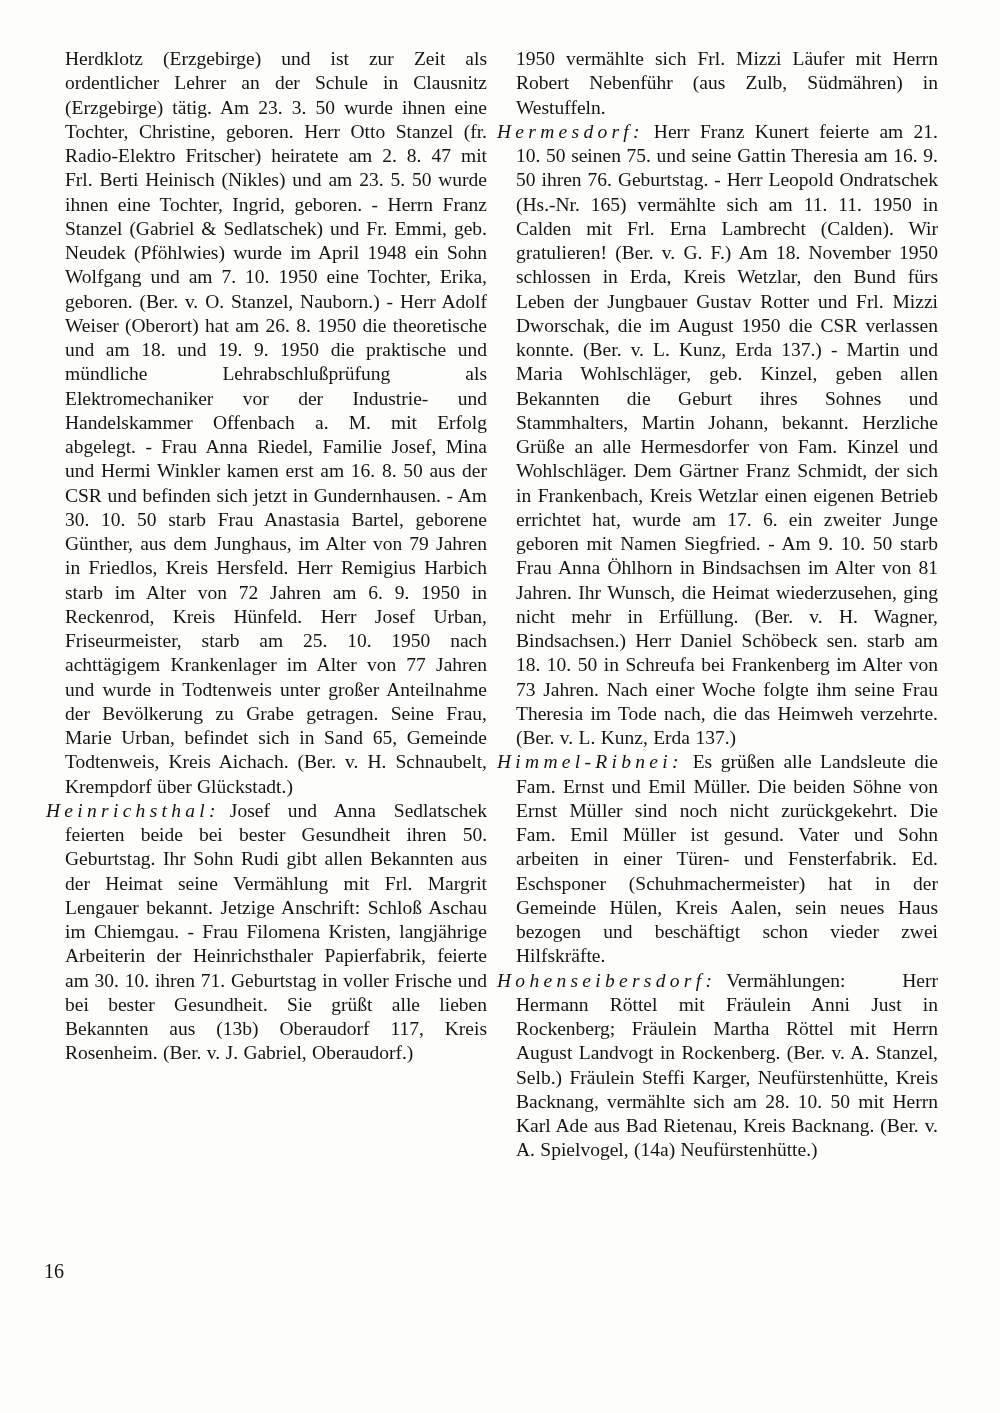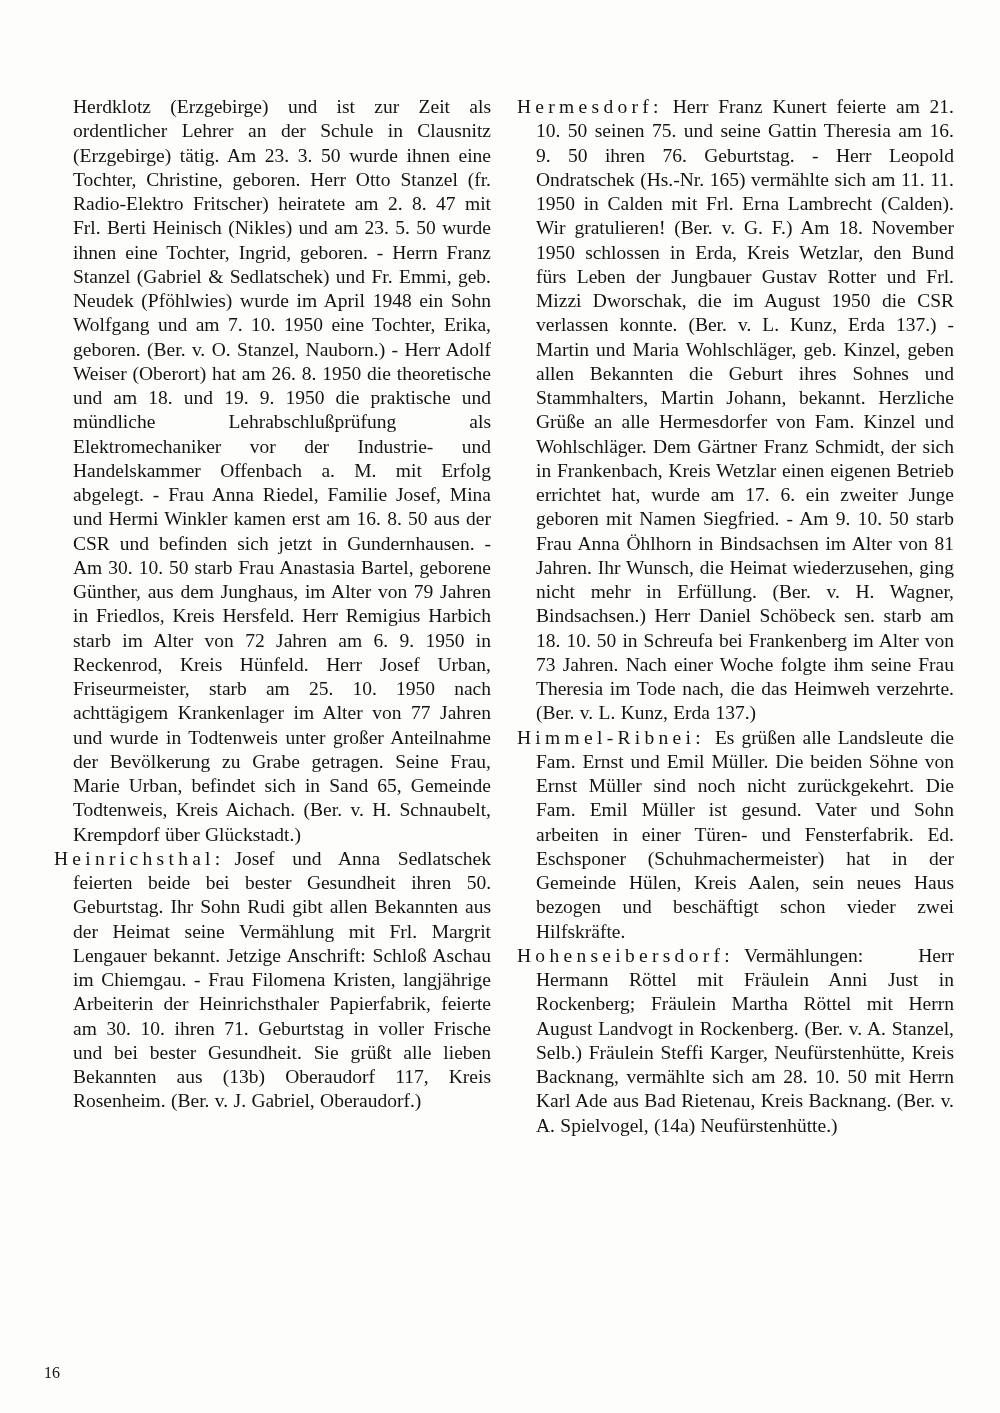--- a/index.html
+++ b/index.html
@@ -12,24 +12,23 @@
     width: 1000px;
     height: 1413px;
     margin: 0 auto;
     background: #fdfdfb;
     color: #141414;
     font-family: "Liberation Serif", "DejaVu Serif", serif;
     overflow: hidden;
   }
   .columns {
     display: flex;
-    gap: 26px;
-    padding: 95px 46px 0 46px;
+    gap: 10px;
+    padding: 47px 46px 0 46px;
     box-sizing: border-box;
-    margin-left: 8px;
   }
   .col {
     width: 441px;
     box-sizing: border-box;
   }
   .col p {
     margin: 0;
     font-size: 19.5px;
     line-height: 24.25px;
     text-align: justify;
@@ -43,44 +42,46 @@
   }
   
   .col p.entry {
     padding-left: 19px;
     text-indent: -19px;
   }
   .entry-header {
     letter-spacing: 0.22em;
     padding-right: 10px;
     white-space: nowrap;
+    font-style: italic;
   }
   .page-number {
     position: absolute;
     left: 44px;
-    top: 1364px;
-    font-size: 16px;
+    top: 1260px;
+    font-size: 20px;
     font-family: "Liberation Serif", "DejaVu Serif", serif;
   }
 </style>
 </head>
 <body>
 
 <div class="page">
 
   <div class="columns">
 
     <div class="col">
       <p class="continuation">Herdklotz (Erzgebirge) und ist zur Zeit als ordentlicher Lehrer an der Schule in Clausnitz (Erzgebirge) tätig. Am 23. 3. 50 wurde ihnen eine Tochter, Christine, geboren. Herr Otto Stanzel (fr. Radio-Elektro Fritscher) heiratete am 2. 8. 47 mit Frl. Berti Heinisch (Nikles) und am 23. 5. 50 wurde ihnen eine Tochter, Ingrid, geboren. - Herrn Franz Stanzel (Gabriel &amp; Sedlatschek) und Fr. Emmi, geb. Neudek (Pföhlwies) wurde im April 1948 ein Sohn Wolfgang und am 7. 10. 1950 eine Tochter, Erika, geboren. (Ber. v. O. Stanzel, Nauborn.) - Herr Adolf Weiser (Oberort) hat am 26. 8. 1950 die theoretische und am 18. und 19. 9. 1950 die praktische und mündliche Lehrabschlußprüfung als Elektromechaniker vor der Industrie- und Handelskammer Offenbach a. M. mit Erfolg abgelegt. - Frau Anna Riedel, Familie Josef, Mina und Hermi Winkler kamen erst am 16. 8. 50 aus der CSR und befinden sich jetzt in Gundernhausen. - Am 30. 10. 50 starb Frau Anastasia Bartel, geborene Günther, aus dem Junghaus, im Alter von 79 Jahren in Friedlos, Kreis Hersfeld. Herr Remigius Harbich starb im Alter von 72 Jahren am 6. 9. 1950 in Reckenrod, Kreis Hünfeld. Herr Josef Urban, Friseurmeister, starb am 25. 10. 1950 nach achttägigem Krankenlager im Alter von 77 Jahren und wurde in Todtenweis unter großer Anteilnahme der Bevölkerung zu Grabe getragen. Seine Frau, Marie Urban, befindet sich in Sand 65, Gemeinde Todtenweis, Kreis Aichach. (Ber. v. H. Schnaubelt, Krempdorf über Glückstadt.)</p>
 
       <p class="entry"><span class="entry-header">Heinrichsthal:</span><span>Josef und Anna Sedlatschek feierten beide bei bester Gesundheit ihren 50. Geburtstag. Ihr Sohn Rudi gibt allen Bekannten aus der Heimat seine Vermählung mit Frl. Margrit Lengauer bekannt. Jetzige Anschrift: Schloß Aschau im Chiemgau. - Frau Filomena Kristen, langjährige Arbeiterin der Heinrichsthaler Papierfabrik, feierte am 30. 10. ihren 71. Geburtstag in voller Frische und bei bester Gesundheit. Sie grüßt alle lieben Bekannten aus (13b) Oberaudorf 117, Kreis Rosenheim. (Ber. v. J. Gabriel, Oberaudorf.)</span></p>
 
     </div>
 
     <div class="col">
+      <p class="continuation">1950 vermählte sich Frl. Mizzi Läufer mit Herrn Robert Nebenführ (aus Zulb, Südmähren) in Westuffeln.</p>
 
       <p class="entry"><span class="entry-header">Hermesdorf:</span><span>Herr Franz Kunert feierte am 21. 10. 50 seinen 75. und seine Gattin Theresia am 16. 9. 50 ihren 76. Geburtstag. - Herr Leopold Ondratschek (Hs.-Nr. 165) vermählte sich am 11. 11. 1950 in Calden mit Frl. Erna Lambrecht (Calden). Wir gratulieren! (Ber. v. G. F.) Am 18. November 1950 schlossen in Erda, Kreis Wetzlar, den Bund fürs Leben der Jungbauer Gustav Rotter und Frl. Mizzi Dworschak, die im August 1950 die CSR verlassen konnte. (Ber. v. L. Kunz, Erda 137.) - Martin und Maria Wohlschläger, geb. Kinzel, geben allen Bekannten die Geburt ihres Sohnes und Stammhalters, Martin Johann, bekannt. Herzliche Grüße an alle Hermesdorfer von Fam. Kinzel und Wohlschläger. Dem Gärtner Franz Schmidt, der sich in Frankenbach, Kreis Wetzlar einen eigenen Betrieb errichtet hat, wurde am 17. 6. ein zweiter Junge geboren mit Namen Siegfried. - Am 9. 10. 50 starb Frau Anna Öhlhorn in Bindsachsen im Alter von 81 Jahren. Ihr Wunsch, die Heimat wiederzusehen, ging nicht mehr in Erfüllung. (Ber. v. H. Wagner, Bindsachsen.) Herr Daniel Schöbeck sen. starb am 18. 10. 50 in Schreufa bei Frankenberg im Alter von 73 Jahren. Nach einer Woche folgte ihm seine Frau Theresia im Tode nach, die das Heimweh verzehrte. (Ber. v. L. Kunz, Erda 137.)</span></p>
 
       <p class="entry"><span class="entry-header">Himmel-Ribnei:</span><span>Es grüßen alle Landsleute die Fam. Ernst und Emil Müller. Die beiden Söhne von Ernst Müller sind noch nicht zurückgekehrt. Die Fam. Emil Müller ist gesund. Vater und Sohn arbeiten in einer Türen- und Fensterfabrik. Ed. Eschsponer (Schuhmachermeister) hat in der Gemeinde Hülen, Kreis Aalen, sein neues Haus bezogen und beschäftigt schon vieder zwei Hilfskräfte.</span></p>
 
       <p class="entry"><span class="entry-header">Hohenseibersdorf:</span><span>Vermählungen: Herr Hermann Röttel mit Fräulein Anni Just in Rockenberg; Fräulein Martha Röttel mit Herrn August Landvogt in Rockenberg. (Ber. v. A. Stanzel, Selb.) Fräulein Steffi Karger, Neufürstenhütte, Kreis Backnang, vermählte sich am 28. 10. 50 mit Herrn Karl Ade aus Bad Rietenau, Kreis Backnang. (Ber. v. A. Spielvogel, (14a) Neufürstenhütte.)</span></p>
     </div>
 
   </div>
 

